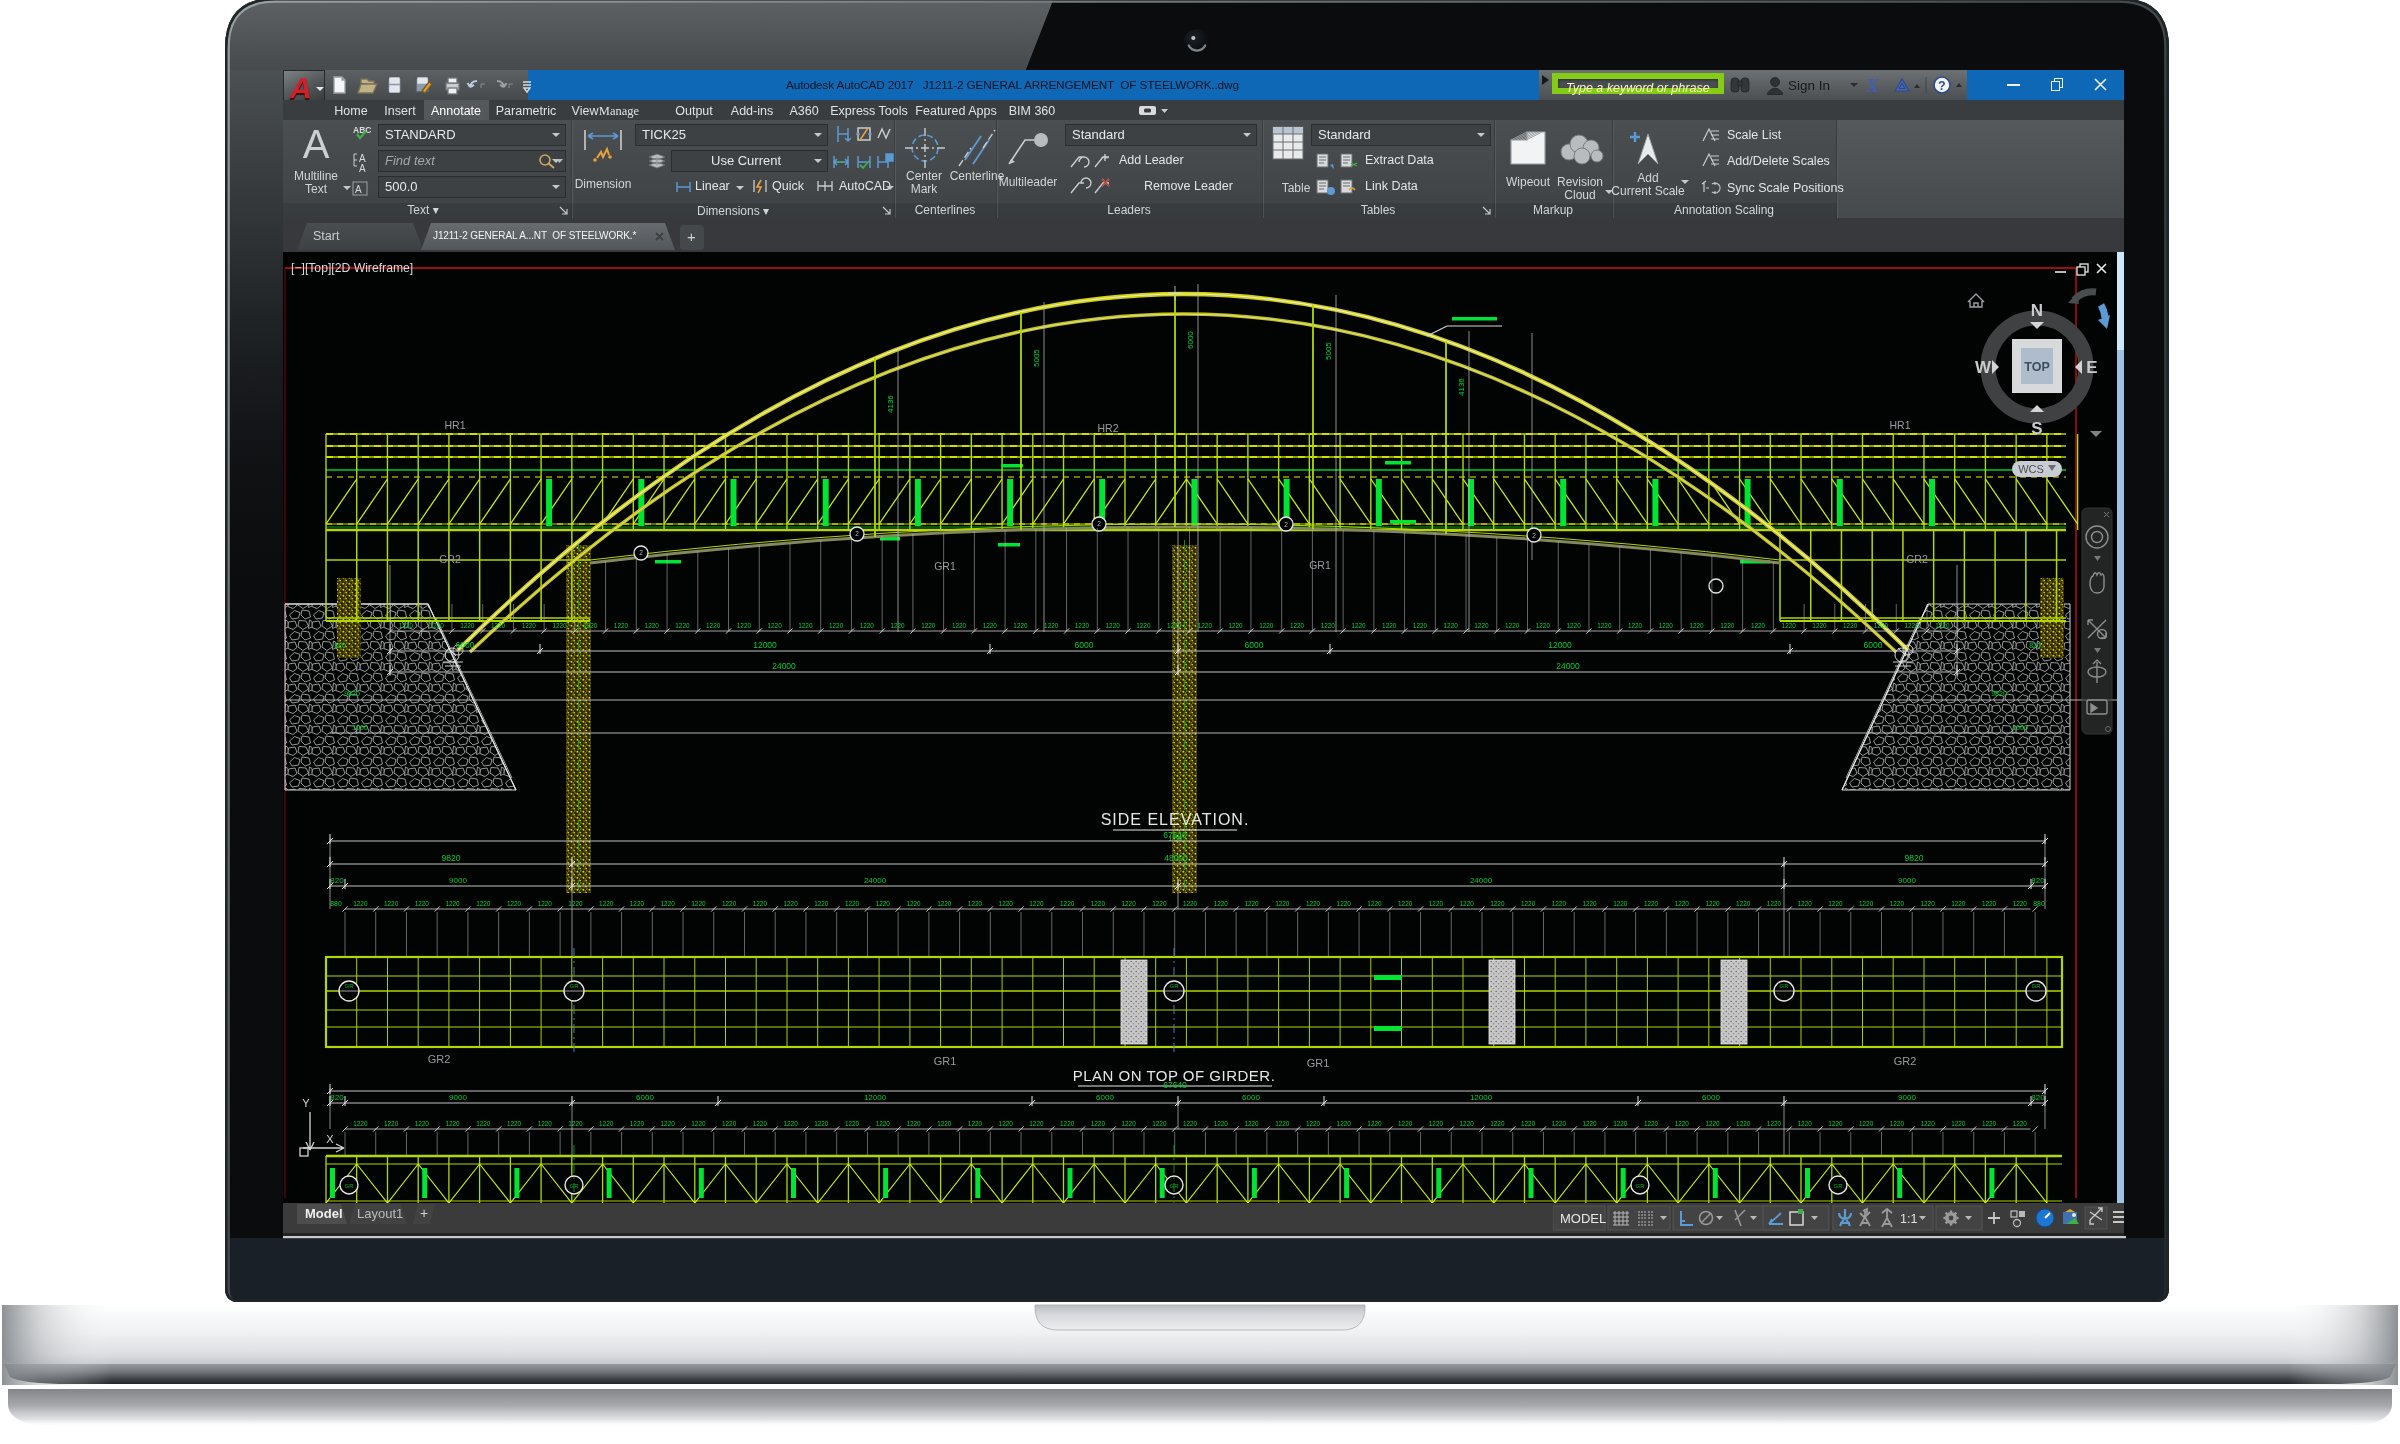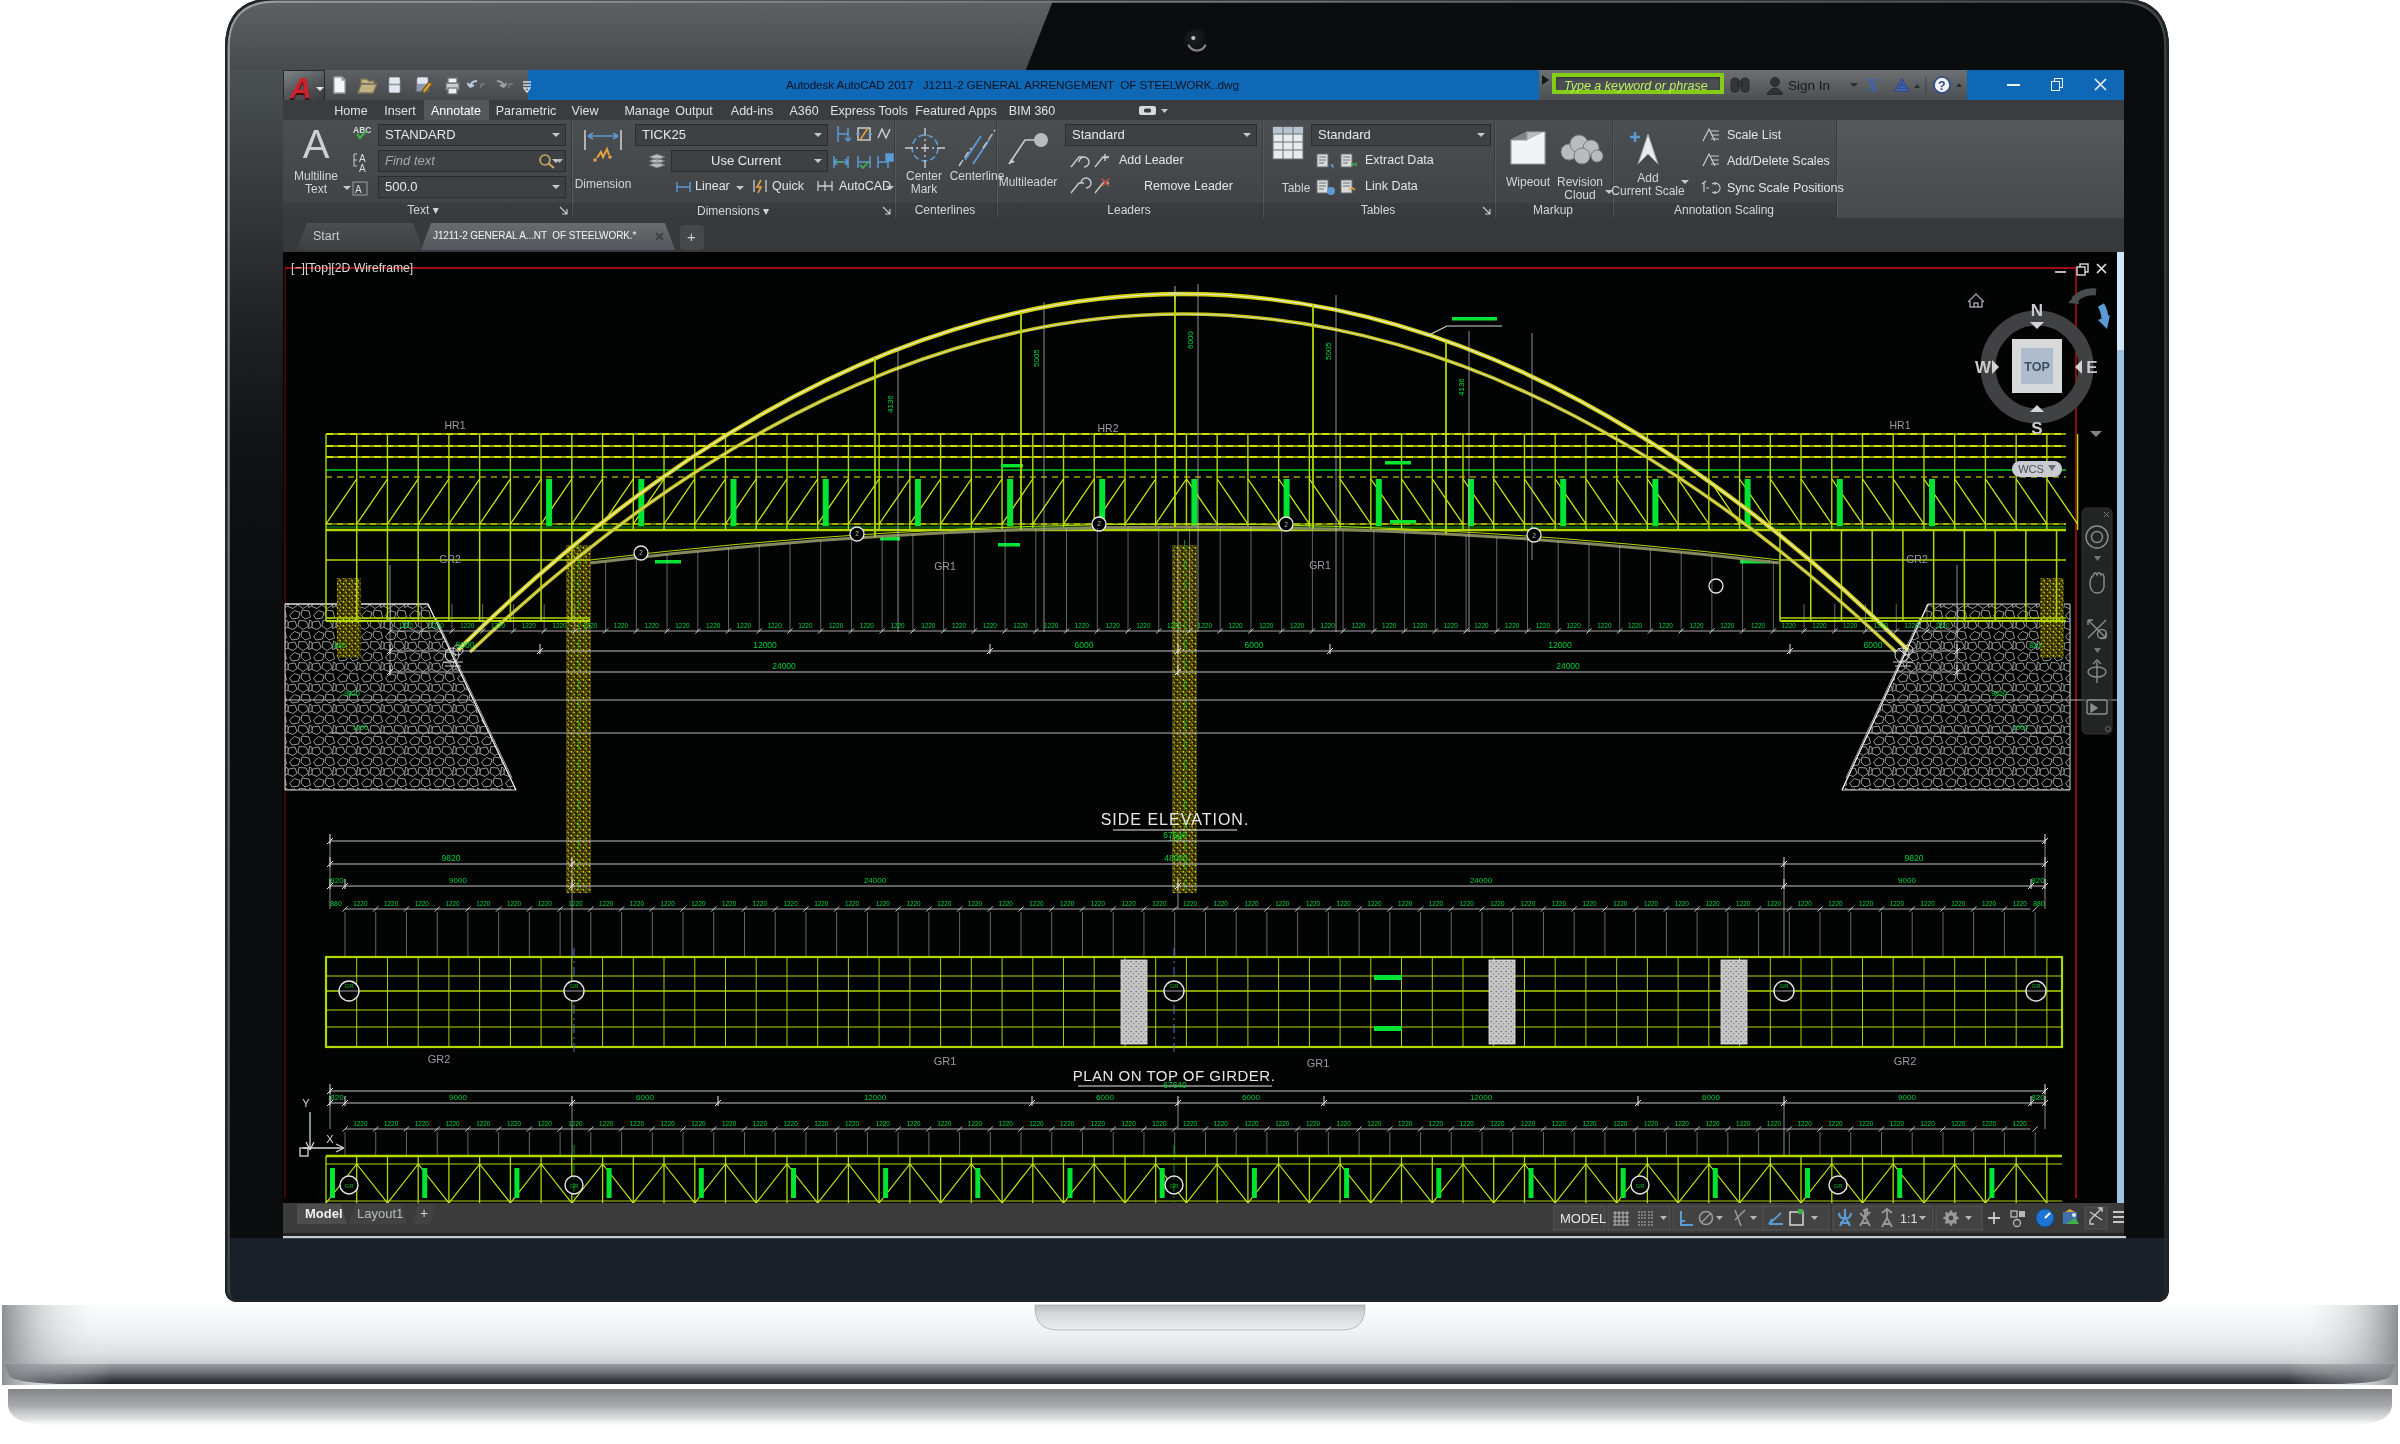--- a/index.html
+++ b/index.html
@@ -134,21 +134,21 @@
       <path d="M 150,13 l 0,-4 l 4,0" stroke="#8a8d8f" stroke-width="1"></path>
       <path d="M 166,6 Q 172,6 173,12 M 173,12 l 2.5,-4 m -2.5,4 l -4,-2" stroke="#9aa0a3" stroke-width="2"></path>
       <path d="M 178,13 l 0,-4 l 4,0" stroke="#8a8d8f" stroke-width="1"></path>
       <path d="M 192,7 l 8,0 m -8,3 l 8,0 m -7,3 l 3,4 l 3,-4 z" stroke="#d8dadb" stroke-width="1.4"></path>
     </g>
   </svg>
 
   <div class="abs" style="left:503px;top:8px;font-size:11.8px;letter-spacing:-0.15px;color:#0c1420;white-space:nowrap;">Autodesk AutoCAD 2017&nbsp;&nbsp; J1211-2 GENERAL ARRENGEMENT&nbsp; OF STEELWORK..dwg</div>
 
   <div class="abs" style="left:1259px;top:5px;width:0;height:0;border:5px solid transparent;border-left:7px solid #16191b;"></div>
-  <div class="abs" style="left:1269px;top:3px;width:172px;height:21px;background:#4a4e52;border:4px solid #84cc16;box-shadow:inset 0 1px 3px #2b2f31;color:#bef264;font-style:italic;font-size:12.5px;line-height:19px;padding-left:8px;">Type a keyword or phrase</div>
+  <div class="abs" style="left:1269px;top:3px;width:172px;height:21px;background:#4a4e52;border:6px solid #84cc16;box-shadow:inset 0 1px 3px #2b2f31;color:#fef9c3;font-style:italic;font-size:12.5px;line-height:19px;padding-left:8px;">Type a keyword or phrase</div>
   <svg class="abs" style="left:1447px;top:5px" width="120" height="20" viewBox="0 0 120 20">
     <g fill="#33373a" stroke="#1f2325" stroke-width="0.8">
       <path d="M 1,7 Q 1,3 4,3 L 6,3 Q 9,3 9,7 L 9,14 Q 9,17 6,17 L 4,17 Q 1,17 1,14 Z"></path>
       <path d="M 11,7 Q 11,3 14,3 L 16,3 Q 19,3 19,7 L 19,14 Q 19,17 16,17 L 14,17 Q 11,17 11,14 Z"></path>
       <rect x="8" y="6" width="4" height="5"></rect>
       <circle cx="45" cy="7" r="4.5" fill="#2e3235"></circle>
       <path d="M 37.5,18 q 7.5,-10 15,0 l 0,1.5 l -15,0 Z" fill="#2e3235"></path>
     </g>
     <text x="58" y="15" font-size="13.5" style="fill:#16191c" font-family="Liberation Sans, sans-serif">Sign In</text>
   </svg>
@@ -170,21 +170,21 @@
       <path d="M 2,2 L 13,13 M 13,2 L 2,13" stroke="#eef1f3" stroke-width="1.6"></path>
     </svg>
 
   <div class="abs" style="left:0;top:30px;width:1841px;height:20px;background:#3a3d3f;">
     <div class="abs" style="left:141px;top:0;width:65px;height:20px;background:#55585b;"></div>
     <span class="tabtxt" style="left:68px;">Home</span>
     <span class="tabtxt" style="left:117px;">Insert</span>
     <span class="tabtxt" style="left:173px;color:#fff;">Annotate</span>
     <span class="tabtxt" style="left:243px;">Parametric</span>
     <span class="tabtxt" style="left:302px;">View</span>
-    <span class="tabtxt" style="left:364px;">Manage</span>
+    <span class="tabtxt" style="left:336px;font-family:Liberation Serif, serif;">Manage</span>
     <span class="tabtxt" style="left:411px;">Output</span>
     <span class="tabtxt" style="left:469px;">Add-ins</span>
     <span class="tabtxt" style="left:521px;">A360</span>
     <span class="tabtxt" style="left:586px;">Express Tools</span>
     <span class="tabtxt" style="left:673px;">Featured Apps</span>
     <span class="tabtxt" style="left:749px;">BIM 360</span>
     <svg class="abs" style="left:856px;top:4px" width="30" height="13">
         <rect x="0" y="2" width="17" height="9" rx="2" fill="#d8dadb"></rect>
         <rect x="5" y="4.5" width="7" height="4" rx="1.5" fill="#3a3d3f"></rect>
         <path d="M 22,5 l 3.5,4 l 3.5,-4 z" fill="#c8cacb"></path>

